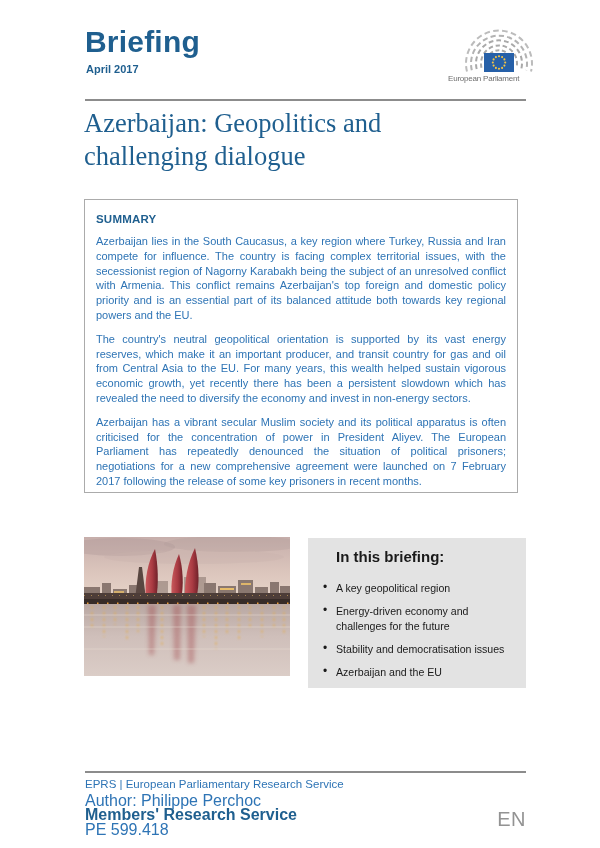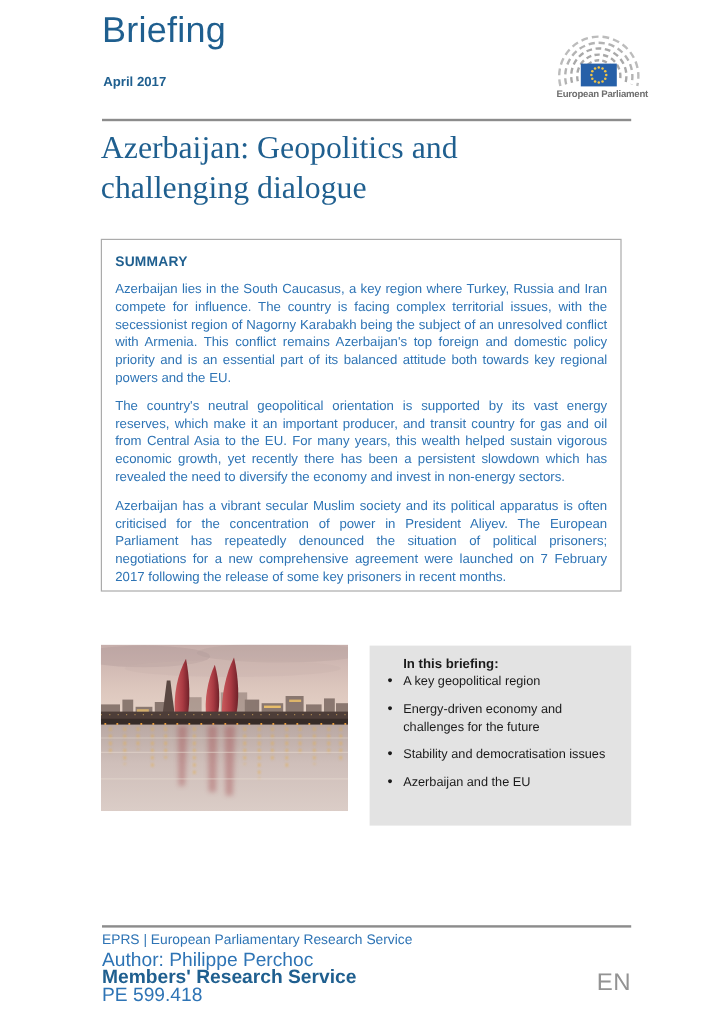--- a/index.html
+++ b/index.html
@@ -14,32 +14,32 @@
   }
   *{margin:0;padding:0;box-sizing:border-box;}
   html,body{background:#ffffff;}
   body{width:600px;height:848px;}
   .page{
     position:relative;width:600px;height:848px;background:#ffffff;overflow:hidden;
     font-family:"Liberation Sans", sans-serif;
   }
   
   .brand-title{
-    position:absolute;left:85px;top:9px;
-    font-size:30px;font-weight:normal;color:var(--heading-blue);letter-spacing:0.2px;
+    position:absolute;left:85px;top:25px;
+    font-size:30px;font-weight:bold;color:var(--heading-blue);letter-spacing:0.2px;
   }
   .brand-date{
     position:absolute;left:86px;top:63px;
     font-size:11px;font-weight:bold;color:var(--heading-blue);
   }
   .logo{position:absolute;left:448px;top:27px;width:92px;}
   .logo svg{display:block;}
   .logo-caption{
-    margin-top:1px;text-align:right;
-    font-size:8px;font-weight:bold;letter-spacing:-0.2px;color:#6E6E6E;
+    margin-top:1px;text-align:left;
+    font-size:8px;font-weight:normal;letter-spacing:-0.2px;color:#6E6E6E;
   }
   .rule-top{position:absolute;left:85px;top:99px;width:441px;height:2px;background:var(--rule-gray);}
   
   .page-title{
     position:absolute;left:84px;top:107px;width:380px;
     font-size:26.5px;line-height:33px;font-weight:normal;color:var(--heading-blue);font-family:Liberation Serif, serif;
   }
   
   .summary-box{
     position:absolute;left:84px;top:199px;width:434px;height:294px;
@@ -54,21 +54,21 @@
     font-size:11px;line-height:14.8px;text-align:justify;
     color:var(--body-blue);margin-bottom:9px;
   }
   
   .photo{position:absolute;left:84px;top:537px;width:206px;height:139px;overflow:hidden;}
   
   .panel{
     position:absolute;left:308px;top:538px;width:218px;height:150px;
     background:var(--panel-gray);padding:10px 12px 8px 12px;
   }
-  .panel-heading{font-size:11px;font-weight:bold;color:var(--text-dark);margin-bottom:1px;padding-left:16px;}
+  .panel-heading{font-size:15px;font-weight:bold;color:var(--text-dark);margin-bottom:16px;padding-left:16px;}
   .panel ul{list-style:none;}
   .panel li{
     position:relative;padding-left:16px;margin-bottom:8px;
     font-size:10.6px;line-height:15px;color:var(--text-dark);
   }
   .panel li::before{content:"\2022";position:absolute;left:3px;top:-1px;font-size:12px;color:var(--text-dark);}
   
   .rule-bottom{position:absolute;left:85px;top:771px;width:441px;height:2px;background:var(--rule-gray);}
   .footer{position:absolute;left:85px;top:778px;width:360px;}
   .footer-service{font-size:11.5px;color:var(--body-blue);margin-bottom:4px;}

